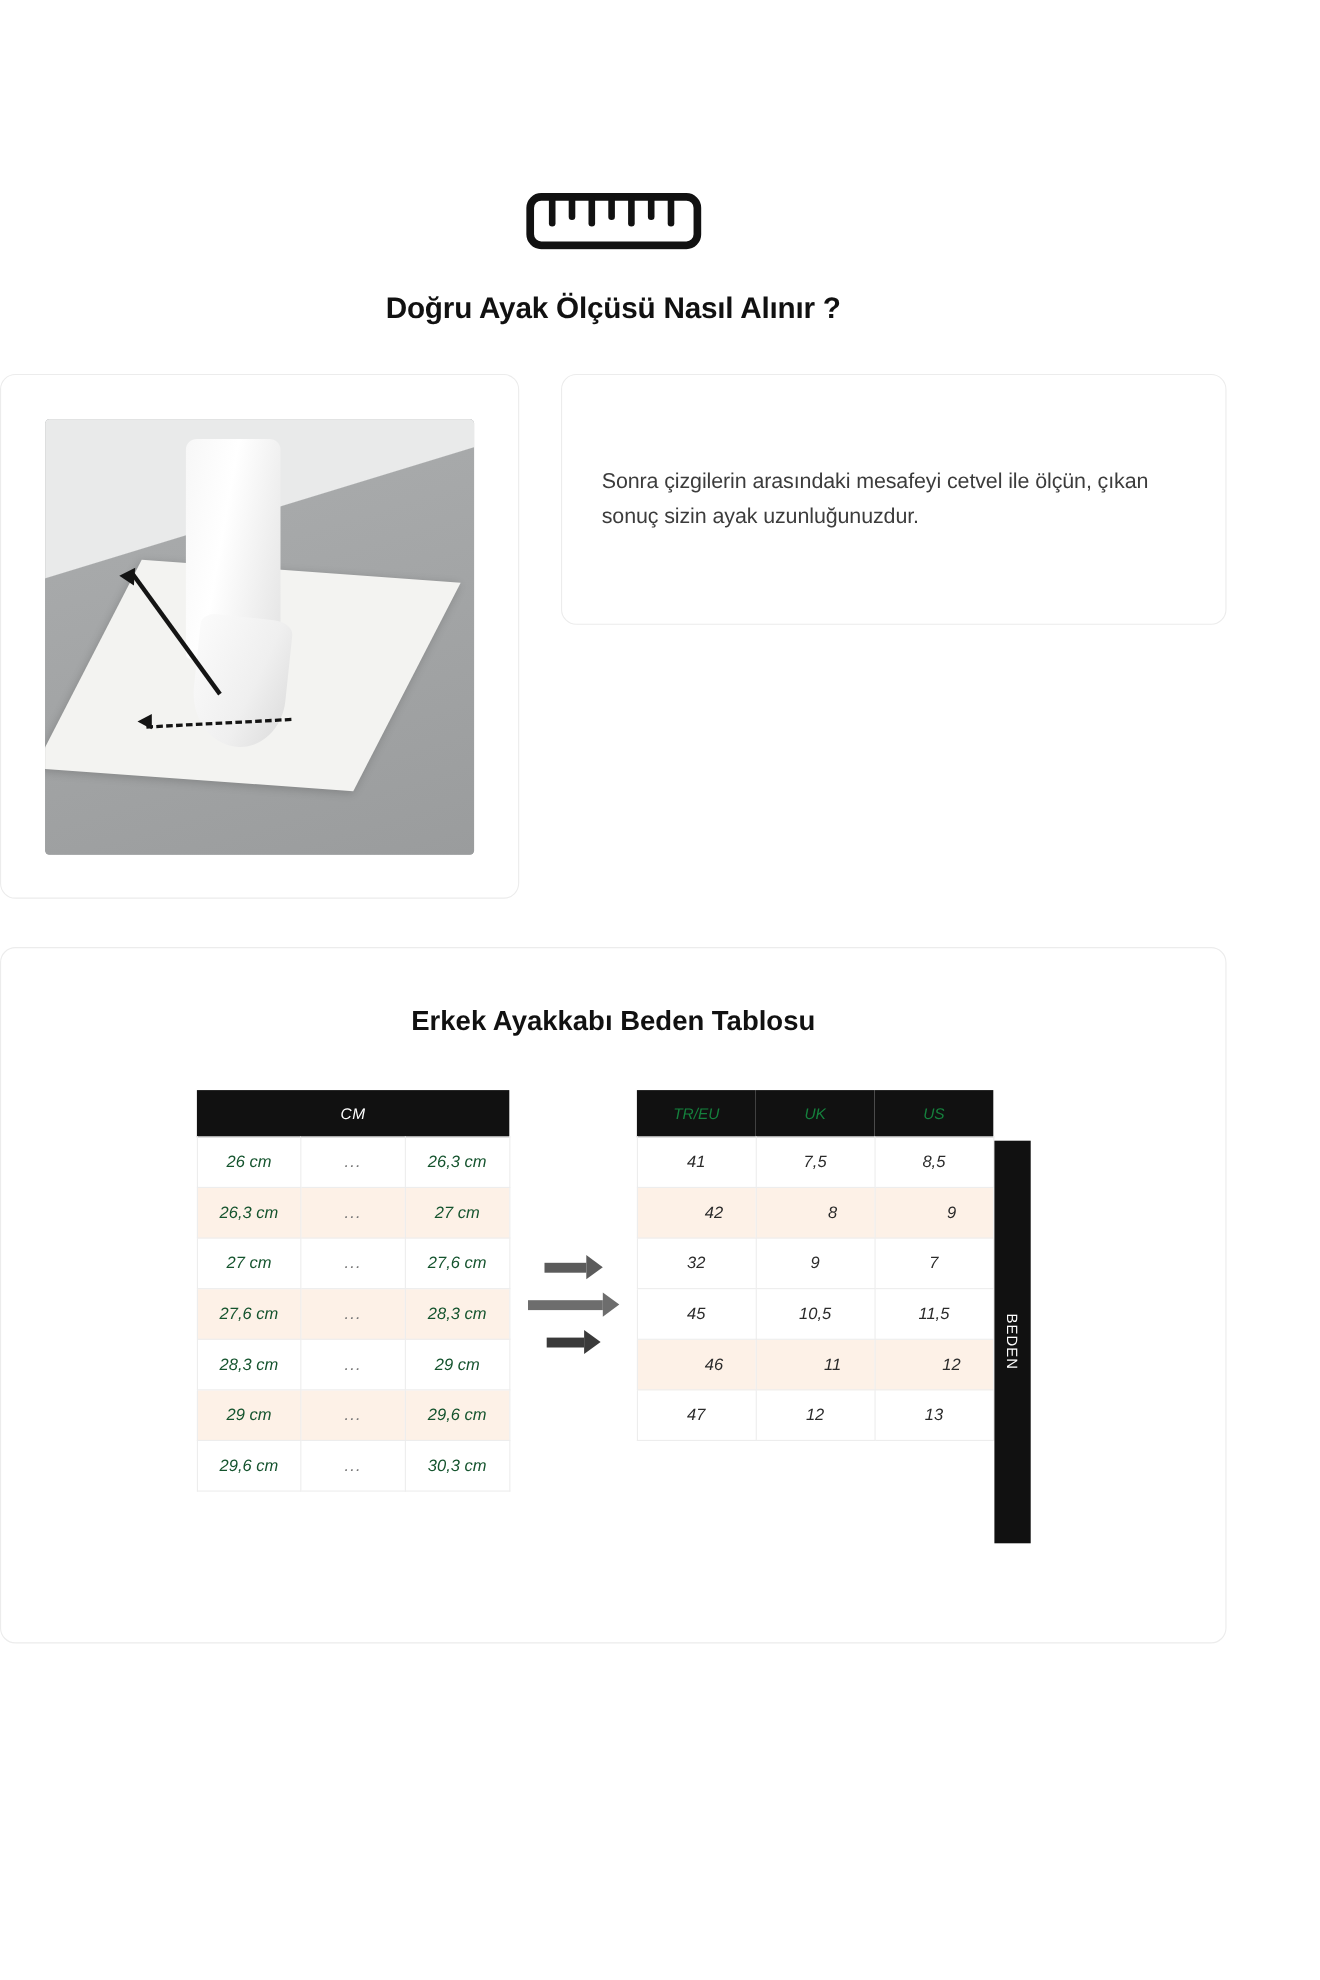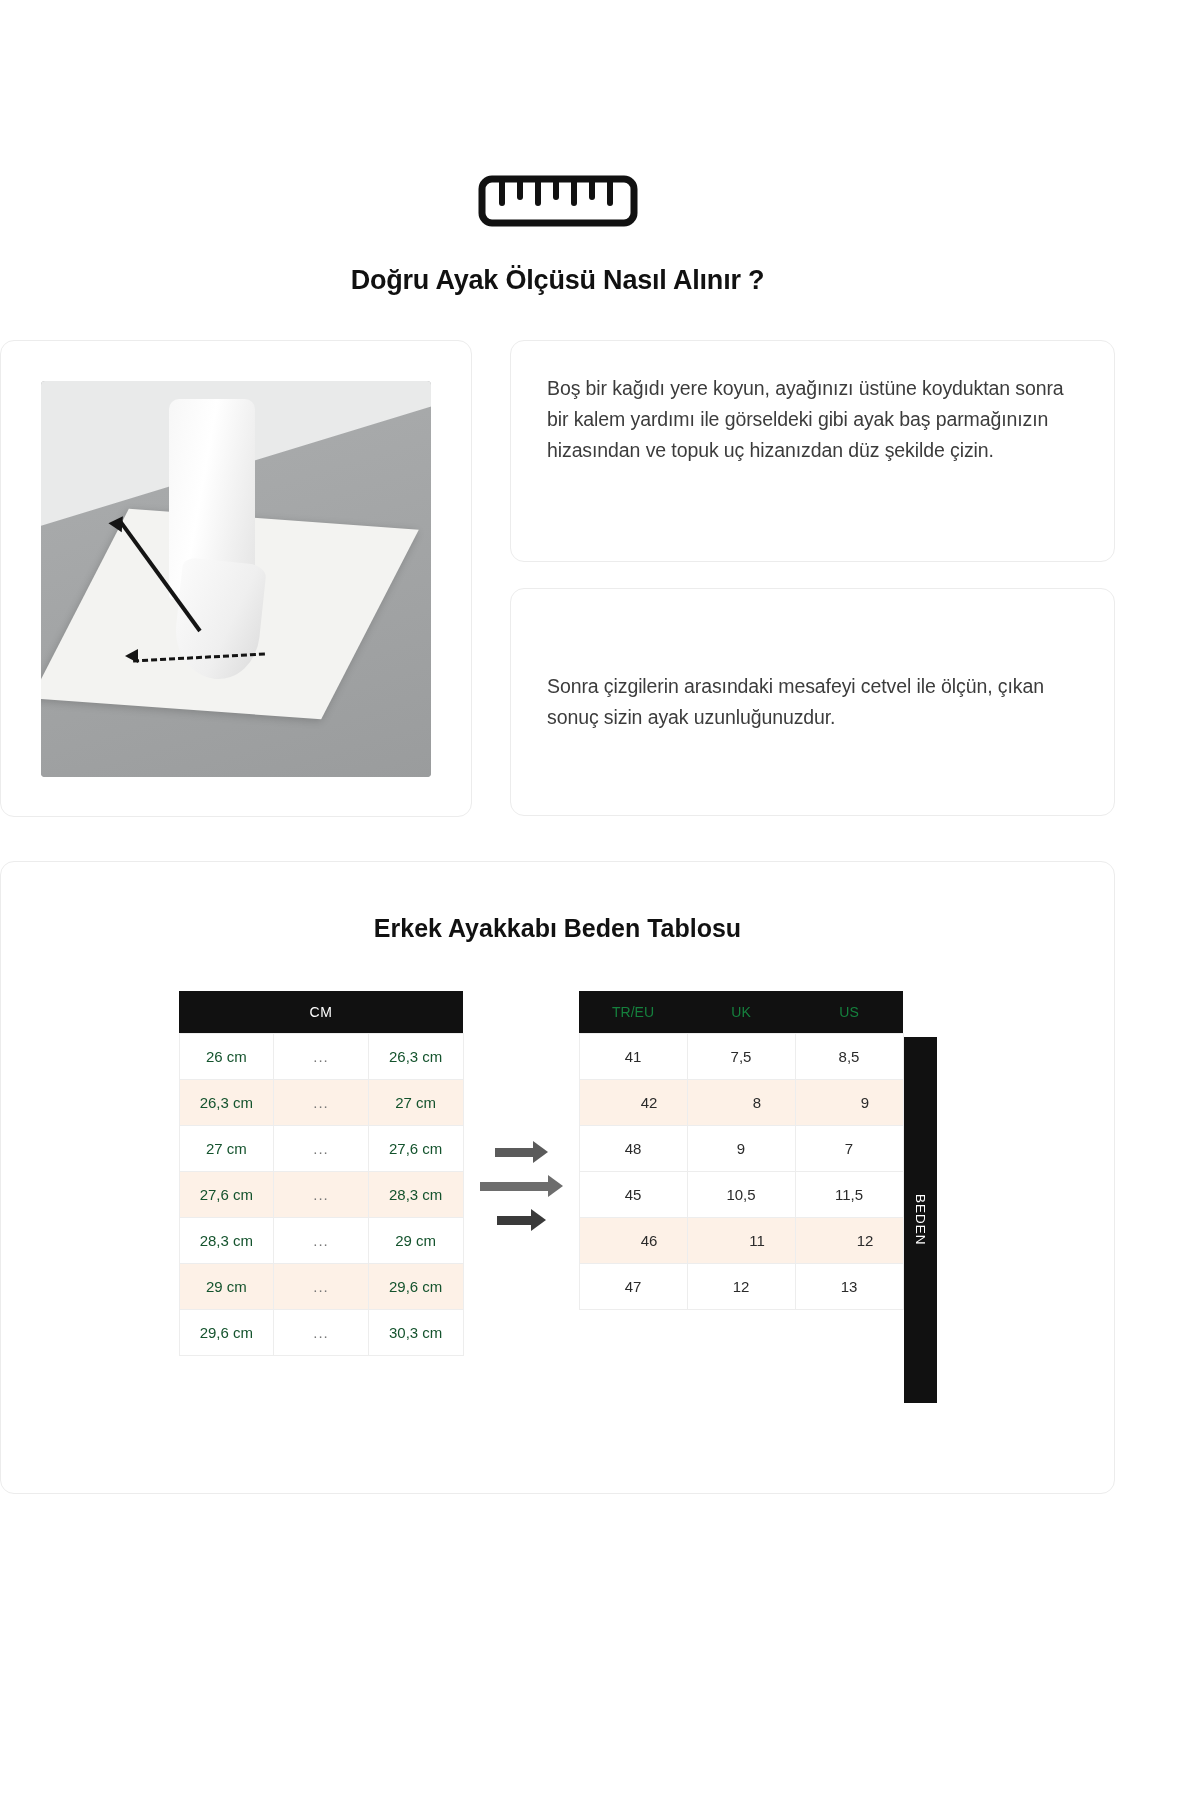--- a/index.html
+++ b/index.html
@@ -182,20 +182,21 @@
 
   .tables {
     display: flex;
     justify-content: center;
     align-items: flex-start;
     gap: 0;
   }
 
   table {
     border-collapse: collapse;
+    font-style: italic;
   }
 
   .cm-table { width: 285px; }
   .cm-table th {
     background: #111111;
     color: #ffffff;
     font-size: 14px;
     font-weight: normal;
     letter-spacing: .6px;
     padding: 13px 0;
@@ -306,23 +307,20 @@
           <div class="sock"></div>
           <div class="foot"></div>
           <div class="arrow-line"></div>
           <div class="arrow-head"></div>
           <div class="dashed"></div>
           <div class="dash-head"></div>
         </div>
       </div>
 
       <div class="text-col">
-        <div class="card text-card one">
-          <p>Boş bir kağıdı yere koyun, ayağınızı üstüne koyduktan sonra bir kalem yardımı ile görseldeki gibi ayak baş parmağınızın hizasından ve topuk uç hizanızdan düz şekilde çizin.</p>
-        </div>
         <div class="card text-card two">
           <p>Sonra çizgilerin arasındaki mesafeyi cetvel ile ölçün, çıkan sonuç sizin ayak uzunluğunuzdur.</p>
         </div>
       </div>
 
     </div>
 
     <div class="card chart-card">
       <h2 class="chart-title">Erkek Ayakkabı Beden Tablosu</h2>
 
@@ -401,21 +399,21 @@
               <td>41</td>
               <td>7,5</td>
               <td>8,5</td>
             </tr>
             <tr class="alt">
               <td>42</td>
               <td>8</td>
               <td>9</td>
             </tr>
             <tr>
-              <td>48</td>
+              <td>32</td>
               <td>9</td>
               <td>7</td>
             </tr>
             <tr>
               <td>45</td>
               <td>10,5</td>
               <td>11,5</td>
             </tr>
             <tr class="alt">
               <td>46</td>

